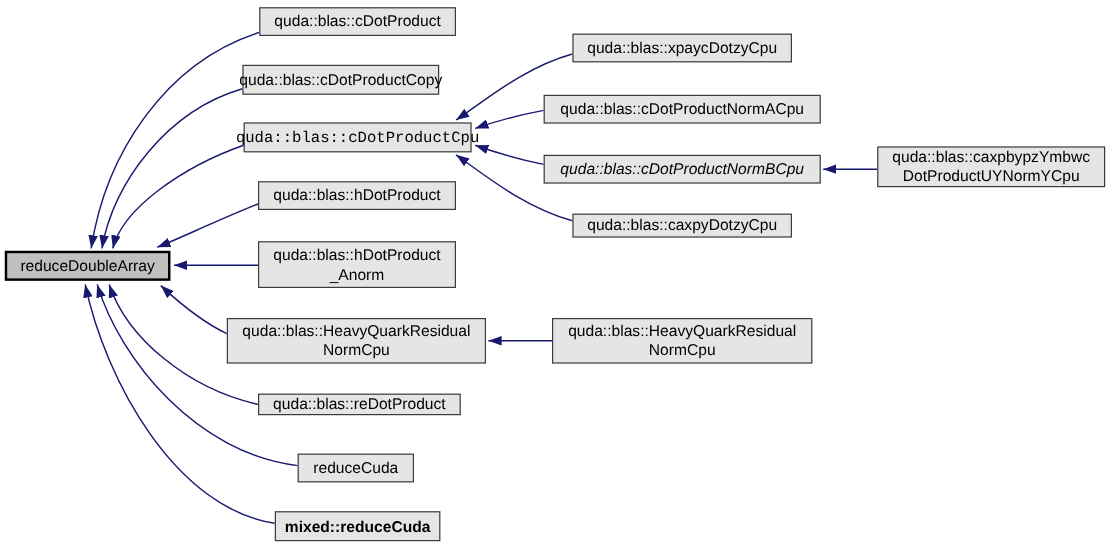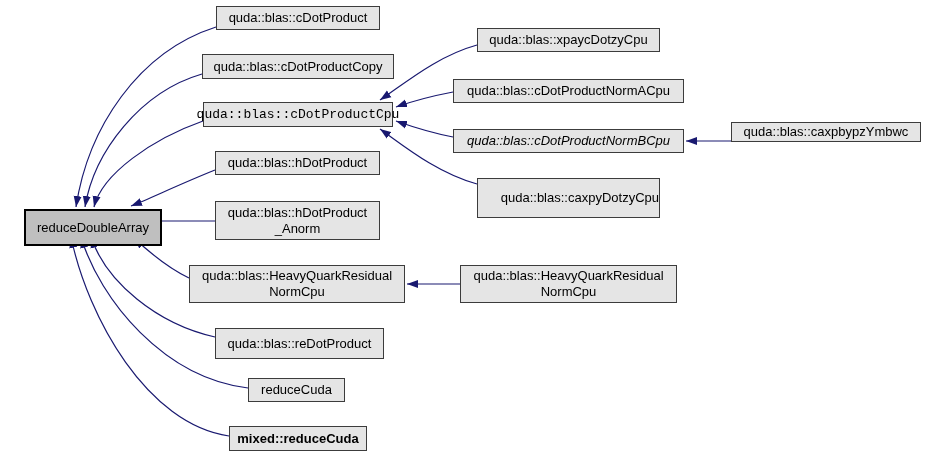--- a/index.html
+++ b/index.html
@@ -56,65 +56,66 @@
         <path d="M229,436 C147,424 88,318 71,237" class="edge" stroke="#191970" marker-end="url(#arrowhead)"></path>
         <path d="M477,45 C437,56 404,84 380,100" class="edge" stroke="#191970" marker-end="url(#arrowhead)"></path>
         <path d="M453,92 C432,96 413,101 396,107" class="edge" stroke="#191970" marker-end="url(#arrowhead)"></path>
         <path d="M453,137 C432,133 413,127 396,121" class="edge" stroke="#191970" marker-end="url(#arrowhead)"></path>
         <path d="M477,184 C437,173 404,146 380,129" class="edge" stroke="#191970" marker-end="url(#arrowhead)"></path>
         <path d="M731,141 C716,141 701,141 686,141" class="edge" stroke="#191970" marker-end="url(#arrowhead)"></path>
         <path d="M460,284 C444,284 426,284 407,284" class="edge" stroke="#191970" marker-end="url(#arrowhead)"></path>
       </g>
   </svg>
   <div id="node-layer">
-      <div class="node highlighted" style="left: 4px; top: 209px; width: 138px; height: 37px; margin-left: 20px;">
+      <div class="node highlighted" style="left: 4px; top: 209px; width: 138px; height: 25px;">
         <span>reduceDoubleArray</span>
       </div>
       <div class="node" style="left: 216px; top: 6px; width: 164px; height: 24px;">
         <span>quda::blas::cDotProduct</span>
       </div>
-      <div class="node" style="left: 202px; top: 54px; width: 192px; height: 25px; text-align: center;">
+      <div class="node" style="left: 202px; top: 54px; width: 164px; height: 25px; text-align: center;">
         <span>quda::blas::cDotProductCopy</span>
       </div>
       <div class="node" style="left: 203px; top: 102px; width: 190px; height: 25px; font-family: Liberation Mono, monospace;">
         <span>quda::blas::cDotProductCpu</span>
       </div>
       <div class="node" style="left: 215px; top: 151px; width: 165px; height: 24px;">
         <span>quda::blas::hDotProduct</span>
       </div>
       <div class="node" style="left: 215px; top: 201px; width: 165px; height: 39px;">
         <span>quda::blas::hDotProduct</span>
         <span>_Anorm</span>
       </div>
       <div class="node" style="left: 189px; top: 265px; width: 216px; height: 38px;">
         <span>quda::blas::HeavyQuarkResidual</span>
         <span>NormCpu</span>
       </div>
-      <div class="node" style="left: 215px; top: 328px; width: 169px; height: 31px;">
+      <div class="node" style="left: 215px; top: 328px; width: 169px; height: 18px;">
         <span>quda::blas::reDotProduct</span>
       </div>
       <div class="node" style="left: 248px; top: 378px; width: 97px; height: 24px;">
         <span>reduceCuda</span>
       </div>
       <div class="node" style="left: 229px; top: 426px; width: 138px; height: 25px; font-weight: bold;">
         <span>mixed::reduceCuda</span>
       </div>
       <div class="node" style="left: 477px; top: 28px; width: 183px; height: 24px;">
         <span>quda::blas::xpaycDotzyCpu</span>
       </div>
       <div class="node" style="left: 453px; top: 79px; width: 231px; height: 24px; justify-content: center;">
         <span>quda::blas::cDotProductNormACpu</span>
       </div>
       <div class="node" style="left: 453px; top: 129px; width: 231px; height: 24px; font-style: italic;">
         <span>quda::blas::cDotProductNormBCpu</span>
       </div>
-      <div class="node" style="left: 477px; top: 178px; width: 183px; height: 40px; align-items: flex-end;">
+      <div class="node" style="left: 477px; top: 178px; width: 183px; height: 20px;">
         <span>quda::blas::caxpyDotzyCpu</span>
       </div>
-      <div class="node" style="left: 731px; top: 122px; width: 190px; height: 20px;">
+      <div class="node" style="left: 731px; top: 122px; width: 190px; height: 34px;">
         <span>quda::blas::caxpbypzYmbwc</span>
+        <span>DotProductUYNormYCpu</span>
       </div>
       <div class="node" style="left: 460px; top: 265px; width: 217px; height: 38px;">
         <span>quda::blas::HeavyQuarkResidual</span>
         <span>NormCpu</span>
       </div>
     </div>
 </div>
 
 </body></html>

